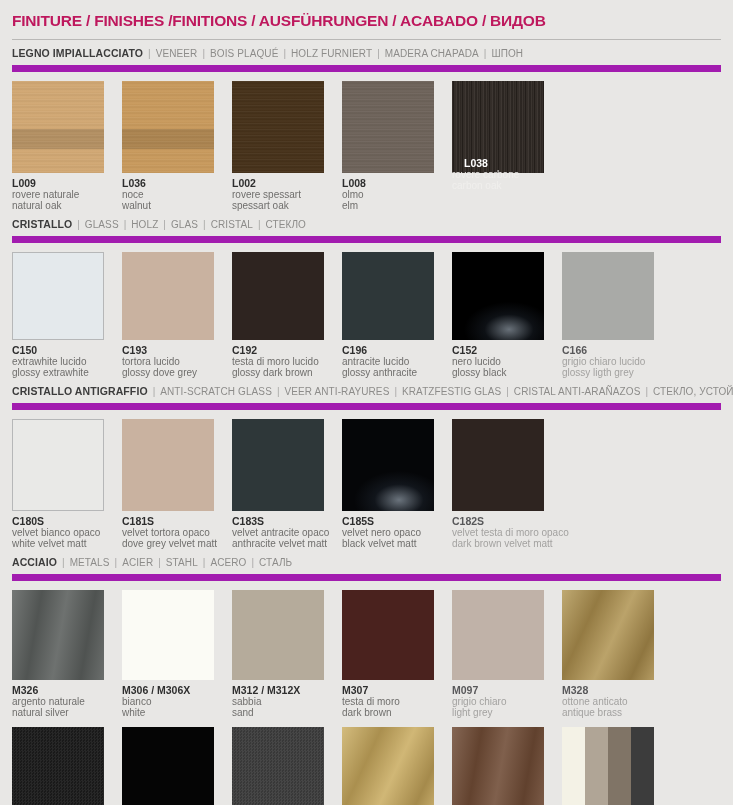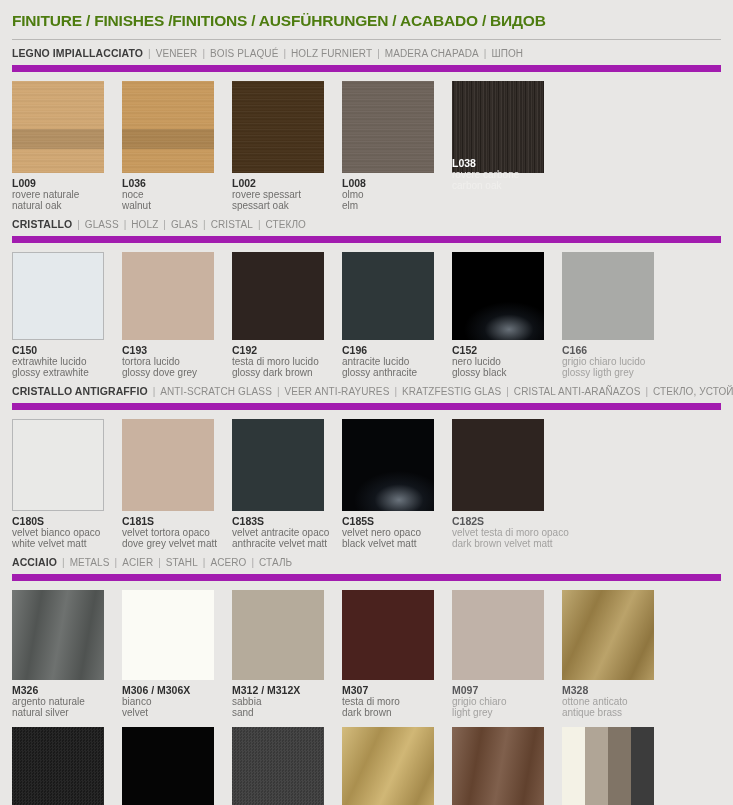--- a/index.html
+++ b/index.html
@@ -12,21 +12,21 @@
     overflow: hidden;
     position: relative;
   }
 
   .page { padding: 12px 0 0 12px; }
 
   
   .main-title {
     font-size: 15.5px;
     font-weight: bold;
-    color: #4d7c0f;
+    color: #be185d;
     letter-spacing: -0.2px;
     padding-bottom: 9px;
     border-bottom: 1px solid #b9b8b6;
     width: 709px;
     white-space: nowrap;
   }
 
   
   .section-head {
     display: flex;
@@ -79,21 +79,21 @@
   }
   .desc {
     font-size: 10px;
     color: #6f6e6c;
     line-height: 10.5px;
     white-space: nowrap;
   }
   
   .labels.faded .code { color: #58585a; }
   .labels.faded .desc { color: #a3a2a0; }
-  .labels.onwhitecode .code { color: #ffffff; }
+  .labels.onwhitecode .code { color: #ffffff; padding-left: 12px; }
   .labels.onwhitecode .desc { color: #f0efed; }
 
   
   .tex-grain::after,
   .tex-grain2::after {
     content: "";
     position: absolute;
     inset: 0;
     background:
       repeating-linear-gradient(180deg,
@@ -381,21 +381,21 @@
               <div class="code">M326</div>
               <div class="desc">argento naturale</div>
               <div class="desc">natural silver</div>
             </div>
           </div>
           <div class="cell">
             <div class="swatch steel " style="background: rgb(251, 251, 245);"></div>
             <div class="labels ">
               <div class="code">M306 / M306X</div>
               <div class="desc">bianco</div>
-              <div class="desc">velvet</div>
+              <div class="desc">white</div>
             </div>
           </div>
           <div class="cell">
             <div class="swatch steel " style="background: rgb(181, 171, 155);"></div>
             <div class="labels ">
               <div class="code">M312 / M312X</div>
               <div class="desc">sabbia</div>
               <div class="desc">sand</div>
             </div>
           </div>

